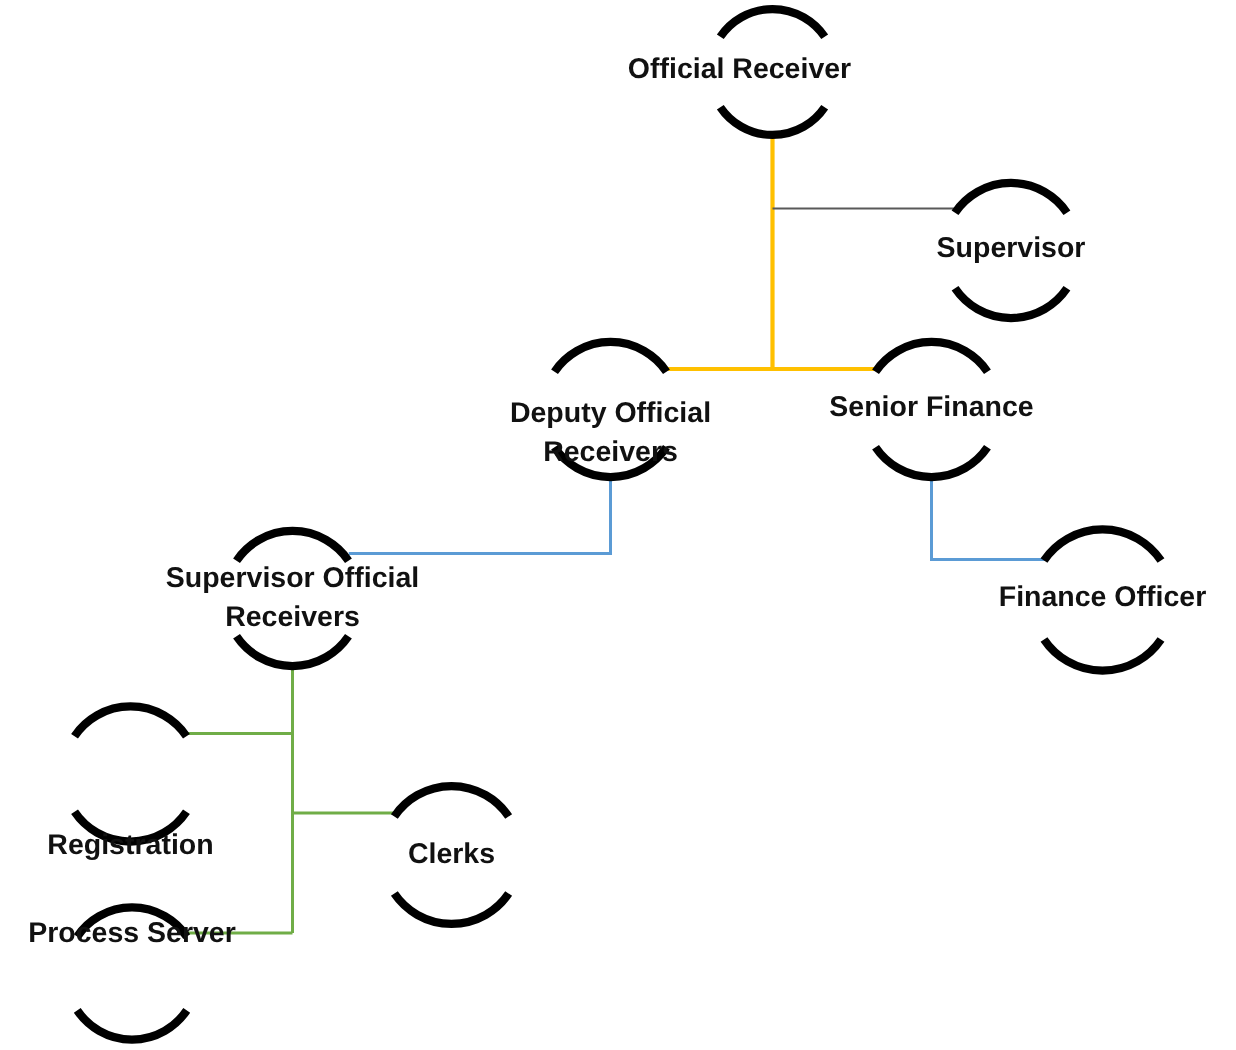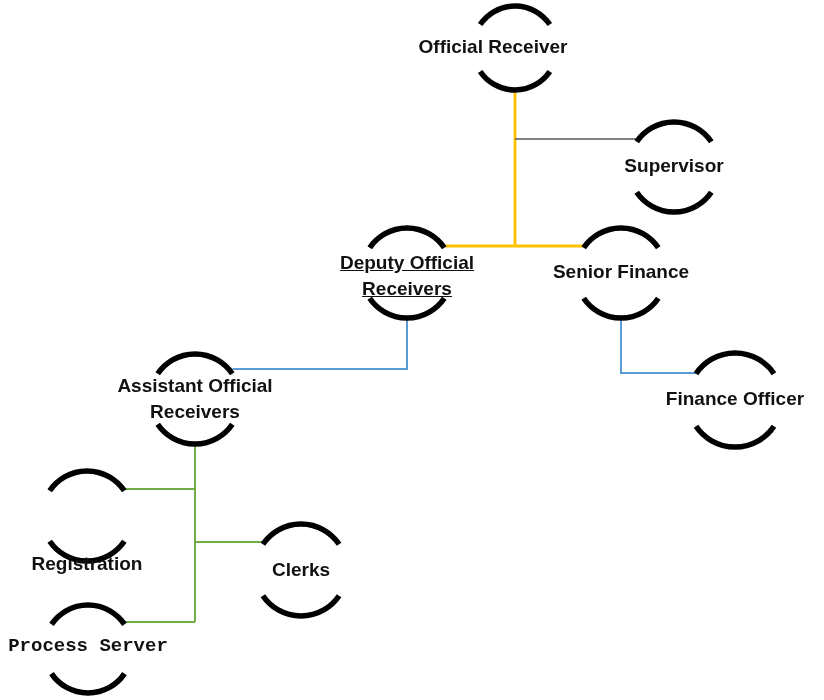--- a/index.html
+++ b/index.html
@@ -86,43 +86,43 @@
   </svg>
 
   <div class="node" style="left:493px; top:47px;">
     <span>Official Receiver</span>
   </div>
 
   <div class="node" style="left:674px; top:166px;">
     <span>Supervisor</span>
   </div>
 
-  <div class="node" style="left:407px; top:276px;text-decoration:underline;">
+  <div class="node" style="left:407px; top:289px;">
     <span>Deputy Official</span>
     <span>Receivers</span>
   </div>
 
   <div class="node" style="left:621px; top:272px;">
     <span>Senior Finance</span>
   </div>
 
   <div class="node" style="left:735px; top:399px;">
     <span>Finance Officer</span>
   </div>
 
   <div class="node" style="left:195px; top:399px;">
-    <span>Assistant Official</span>
+    <span>Supervisor Official</span>
     <span>Receivers</span>
   </div>
 
   <div class="node" style="left:87px; top:516px;margin-top:48px;">
     <span>Registration</span>
   </div>
 
   <div class="node" style="left:301px; top:570px;">
     <span>Clerks</span>
   </div>
 
-  <div class="node" style="left:88px; top:646px;font-family:Liberation Mono, monospace;">
+  <div class="node" style="left:88px; top:623px;">
     <span>Process Server</span>
   </div>
 
 </div>
 
 </body></html>

